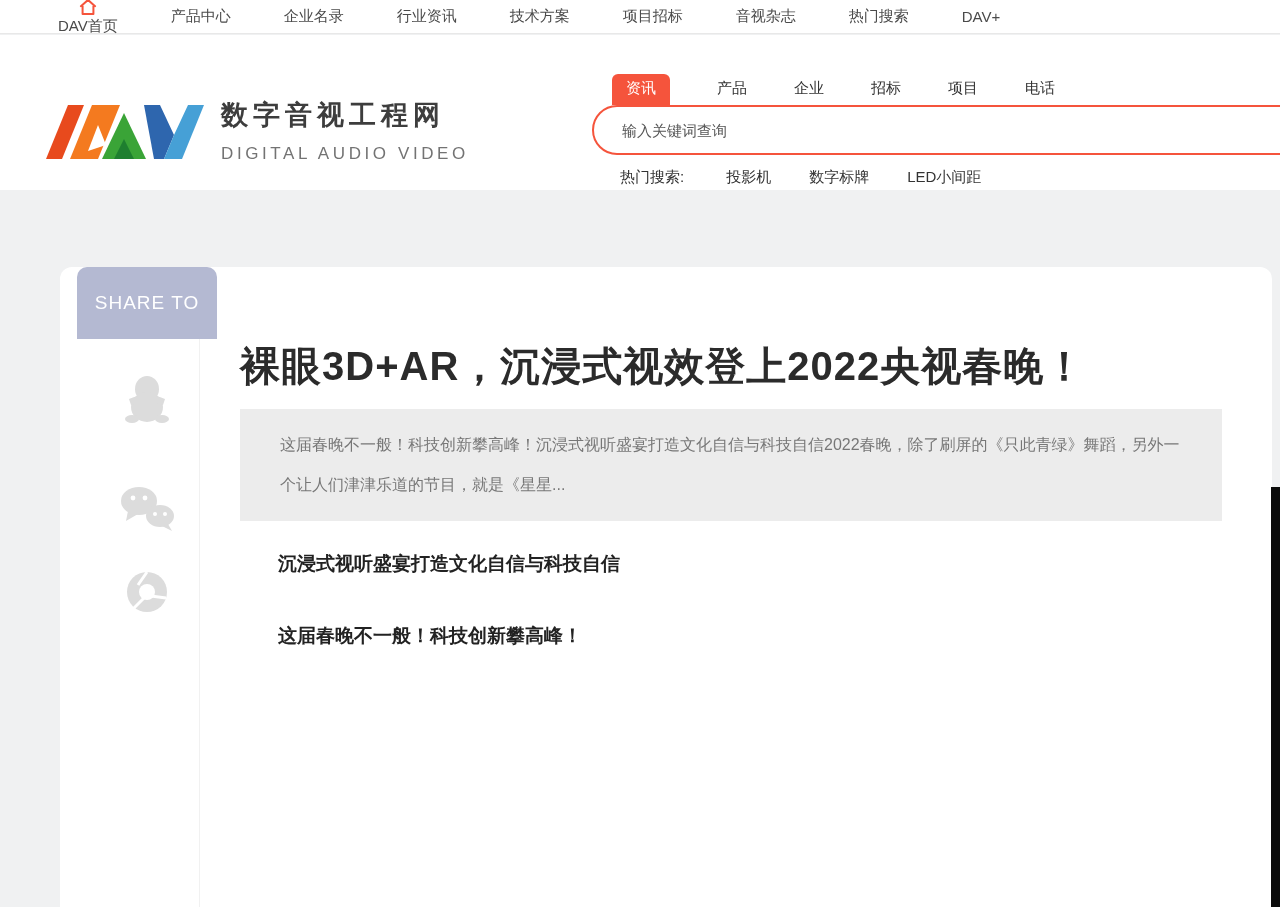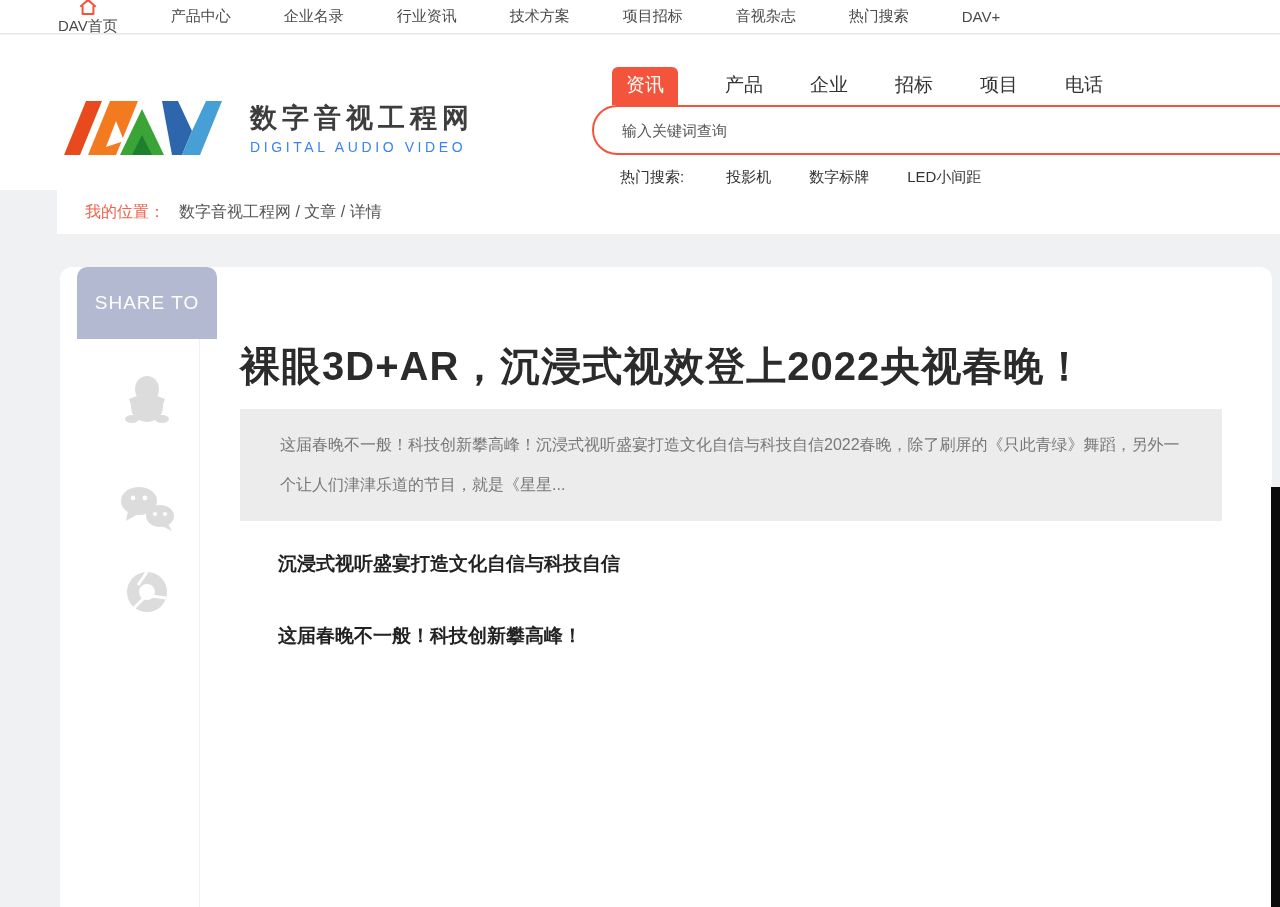--- a/index.html
+++ b/index.html
@@ -8,27 +8,27 @@
   .viewport { position:relative; width:1280px; height:907px; overflow:hidden; }
 
   
   .topnav { position:absolute; top:0; left:0; right:0; height:34px; background:#fff;
             border-bottom:1px solid #e8e8e8; display:flex; align-items:center;
             padding-left:58px; gap:53px; }
   .topnav-item { font-size:15px; color:#4a4a4a; display:flex; align-items:center; gap:0; cursor:pointer; white-space:nowrap;flex-direction:column; }
 
   
   .header { position:absolute; top:35px; left:0; right:0; height:155px; background:#fff; }
-  .logo { position:absolute; left:62px; top:62px; display:flex; align-items:center; gap:28px; }
+  .logo { position:absolute; left:44px; top:62px; display:flex; align-items:center; gap:17px; }
   .logo-text-cn { font-size:27px; color:#3d3d3d; font-weight:700; letter-spacing:5px; white-space:nowrap; }
-  .logo-text-en { font-size:14px; color:#3b82f6; letter-spacing:3.6px; margin-top:3px; white-space:nowrap; }
+  .logo-text-en { font-size:17px; color:#737373; letter-spacing:3.6px; margin-top:11px; white-space:nowrap; }
 
   .search-area { position:absolute; left:592px; top:41px; right:-30px; }
   .search-tabs { display:flex; align-items:flex-end; gap:47px; padding-left:20px; height:29px; }
-  .search-tab { font-size:19px; color:#333; padding:5px 0 7px; cursor:pointer; }
+  .search-tab { font-size:15px; color:#333; padding:5px 0 7px; cursor:pointer; }
   .search-tab.active { background:var(--accent); color:#fff; padding:5px 14px 7px; border-radius:6px 6px 0 0; }
   .search-box { height:50px; border:2px solid var(--accent); border-radius:26px 0 0 26px; background:#fff; display:flex; align-items:center; }
   .search-box input { border:none; outline:none; width:100%; height:100%; background:transparent;
                       font-size:15px; color:#333; padding-left:28px; border-radius:26px 0 0 26px;
                       font-family:"Liberation Sans","DejaVu Sans",sans-serif; }
   .search-box input::placeholder { color:#555; opacity:1; }
   .hot-row { display:flex; gap:38px; margin-top:13px; padding-left:28px; font-size:15px; color:#333; }
   .hot-label { color:#333; margin-right:4px; }
   .hot-link { cursor:pointer; }
 
@@ -131,24 +131,20 @@
       </div>
       <div class="hot-row">
         <span class="hot-label">热门搜索:</span>
         <span class="hot-link">投影机</span>
         <span class="hot-link">数字标牌</span>
         <span class="hot-link">LED小间距</span>
       </div>
     </div>
   </div>
 
-  <div class="crumb-band">
-    <span class="crumb-label">我的位置：</span>
-    <span class="crumb-path">数字音视工程网 / 文章 / 详情</span>
-  </div>
 
   <div class="card">
     <div class="share-rail">
       <div class="share-head">SHARE TO</div>
 
       <svg class="share-icon qq" width="50" height="54" viewBox="0 0 50 54">
         <g fill="#dcdcdc">
           <ellipse cx="25" cy="16" rx="12" ry="13"></ellipse>
           <ellipse cx="25" cy="34" rx="16" ry="15"></ellipse>
           <ellipse cx="10" cy="46" rx="7" ry="4"></ellipse>

